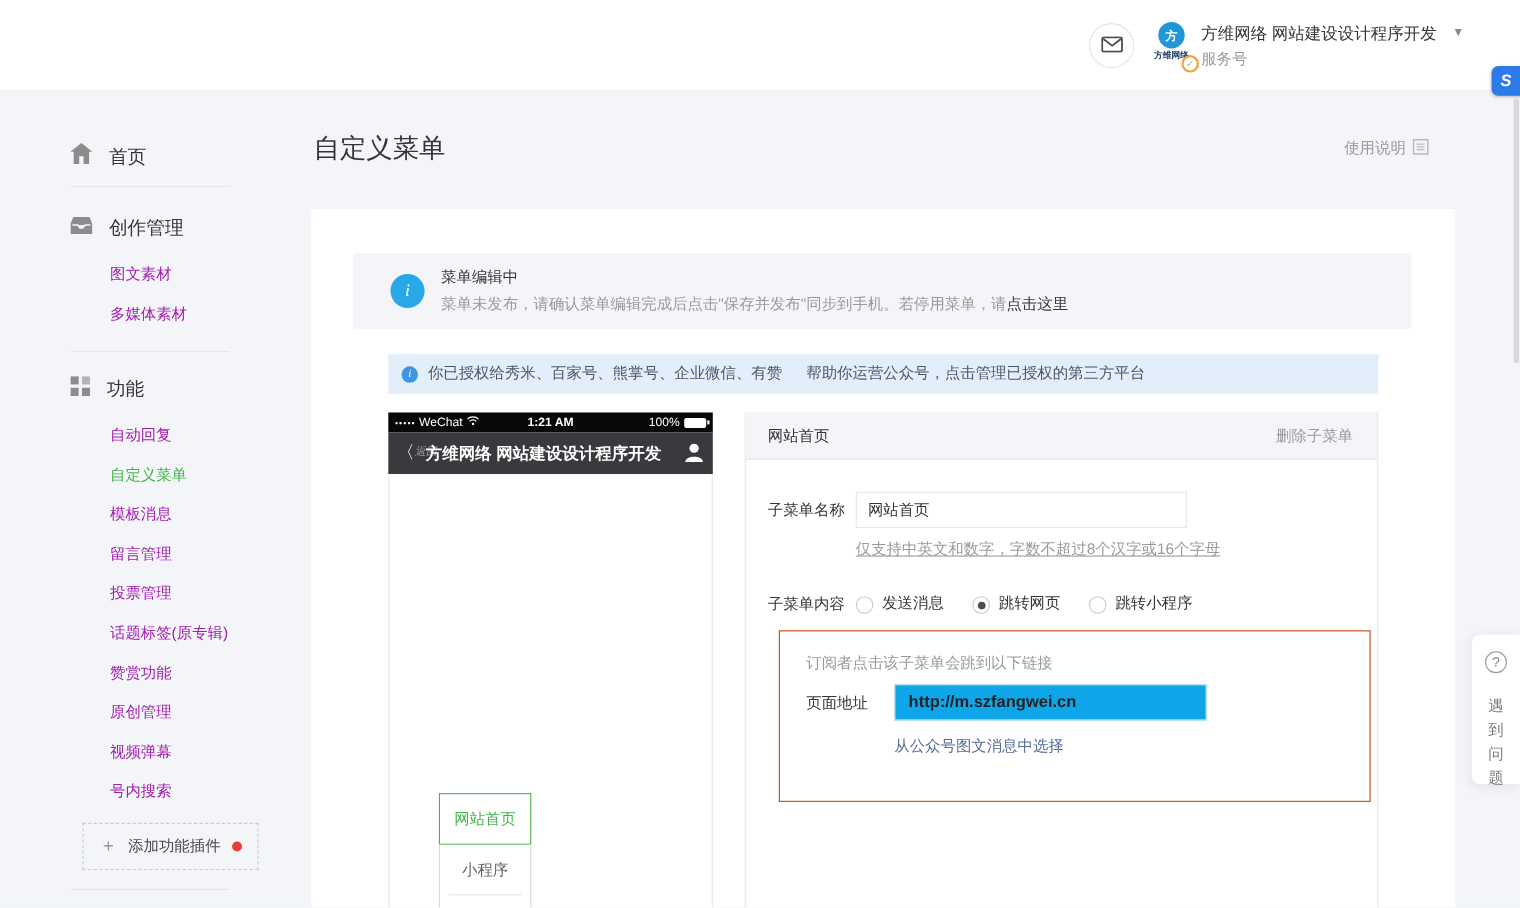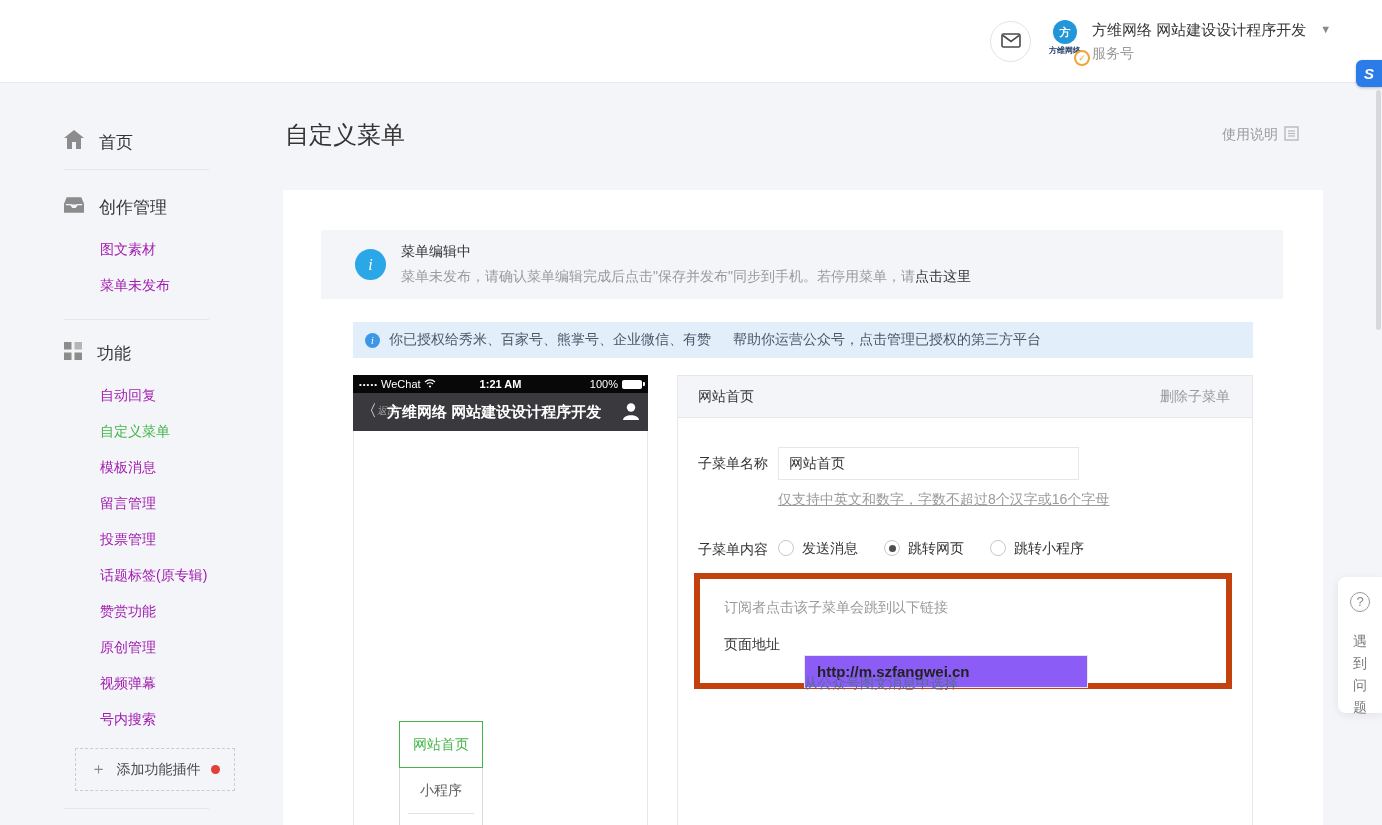--- a/index.html
+++ b/index.html
@@ -69,27 +69,27 @@
   .ph-menu-item + .ph-menu-item::before { content:""; position:absolute; top:0; left:8px; right:8px; height:1px; background:#e3e3e3; }
   
   .panel { position:absolute; left:394px; top:185px; width:576px; height:455px; background:#fff; border:1px solid #e7e7eb; }
   .panel-head { height:42px; background:#f4f5f9; border-bottom:1px solid #e7e7eb; display:flex; align-items:center; padding:0 22px 0 20px; }
   .panel-title { color:#353535; font-size:14px; }
   .panel-del { margin-left:auto; color:#9a9a9a; font-size:14px; cursor:pointer; }
   .f-label { position:absolute; left:20px; color:#353535; font-size:14px; }
   .text-input { position:absolute; left:100px; width:301px; height:33px; border:1px solid #e7e7eb; padding:0 10px; font-size:14px; color:#353535; background:#fff; font-family:inherit; outline:none; }
   .f-hint { position:absolute; left:100px; top:115px; color:#9a9a9a; font-size:14px;text-decoration:underline; }
   .radio-row { position:absolute; left:100px; top:164px; display:flex; align-items:center; gap:26px; }
-  .radio-opt { display:flex; align-items:flex-start; gap:8px; cursor:pointer; color:#353535; font-size:14px; }
+  .radio-opt { display:flex; align-items:flex-end; gap:8px; cursor:pointer; color:#353535; font-size:14px; }
   .radio { width:16px; height:16px; border:1px solid #c9c9c9; border-radius:50%; background:#fff; position:relative; flex:none; }
   .radio.checked::after { content:""; position:absolute; left:4px; top:4px; width:7px; height:7px; border-radius:50%; background:#4f4f4f; }
-  .link-box { position:absolute; left:16px; top:197px; width:538px; height:116px; border:6px solid #c2410c; }
+  .link-box { position:absolute; left:30px; top:197px; width:538px; height:156px; border:1px solid #c2410c; }
   .lb-tip { position:absolute; left:24px; top:20px; color:#9a9a9a; font-size:14px; }
   .lb-label { position:absolute; left:24px; top:57px; color:#353535; font-size:14px; }
-  .url-input { position:absolute; left:104px; top:48px; width:284px; height:33px; border:1px solid #e7e7eb; padding:0 12px; font-size:15px; font-weight:bold; color:#222; background:#8b5cf6; font-family:inherit; outline:none;margin-top:28px; }
+  .url-input { position:absolute; left:104px; top:48px; width:284px; height:33px; border:1px solid #e7e7eb; padding:0 12px; font-size:15px; font-weight:bold; color:#222; background:#0ea5e9; font-family:inherit; outline:none; }
   .lb-choose { position:absolute; left:104px; top:96px; color:#576b95; font-size:14px; cursor:pointer; }
   
   .help-widget { position:absolute; left:1338px; top:577px; width:44px; height:136px; background:#fff; border-radius:8px 0 0 8px; box-shadow:0 2px 10px rgba(0,0,0,.08); text-align:center; cursor:pointer; }
   .q-icon { width:20px; height:20px; border:1px solid #9a9a9a; border-radius:50%; color:#8a8a8a; font-size:13px; line-height:18px; margin:15px auto 8px; }
   .help-label { width:14px; margin:18px auto; font-size:14px; color:#7a7a7a; line-height:22px; word-break:break-all; }
   .scroll-thumb { position:absolute; right:1px; top:90px; width:5px; height:240px; background:#d6d8dc; border-radius:3px; }
 </style>
 </head>
 <body>
 
@@ -138,21 +138,21 @@
     <div class="s-sec" style="top:113px">
       <span>
         <svg width="20" height="18" viewBox="0 0 22 19">
             <path d="M3 1 H19 L22 8 V18 H0 V8 Z M2 9 H7 L9 12 H13 L15 9 H20" fill="#8c8c8c" fill-rule="evenodd"></path>
             <path d="M2 9 H7.5 L9.5 12 H12.5 L14.5 9 H20" fill="none" stroke="#f4f5f9" stroke-width="1.4"></path>
           </svg>
       </span>
       <span>创作管理</span>
     </div>
     <div class="s-sub" style="top:158px"><span>图文素材</span></div>
-    <div class="s-sub" style="top:194px"><span>菜单未发布</span></div>
+    <div class="s-sub" style="top:194px"><span>多媒体素材</span></div>
     <div class="s-div" style="top:236px"></div>
 
     <div class="s-sec" style="top:259px">
       <span>
         <svg width="18" height="18" viewBox="0 0 18 18">
             <rect x="0" y="0" width="7.5" height="7.5" fill="#8c8c8c"></rect>
             <rect x="10.5" y="0" width="7.5" height="7.5" fill="#b5b5b5"></rect>
             <rect x="0" y="10.5" width="7.5" height="7.5" fill="#8c8c8c"></rect>
             <rect x="10.5" y="10.5" width="7.5" height="7.5" fill="#8c8c8c"></rect>
           </svg>

